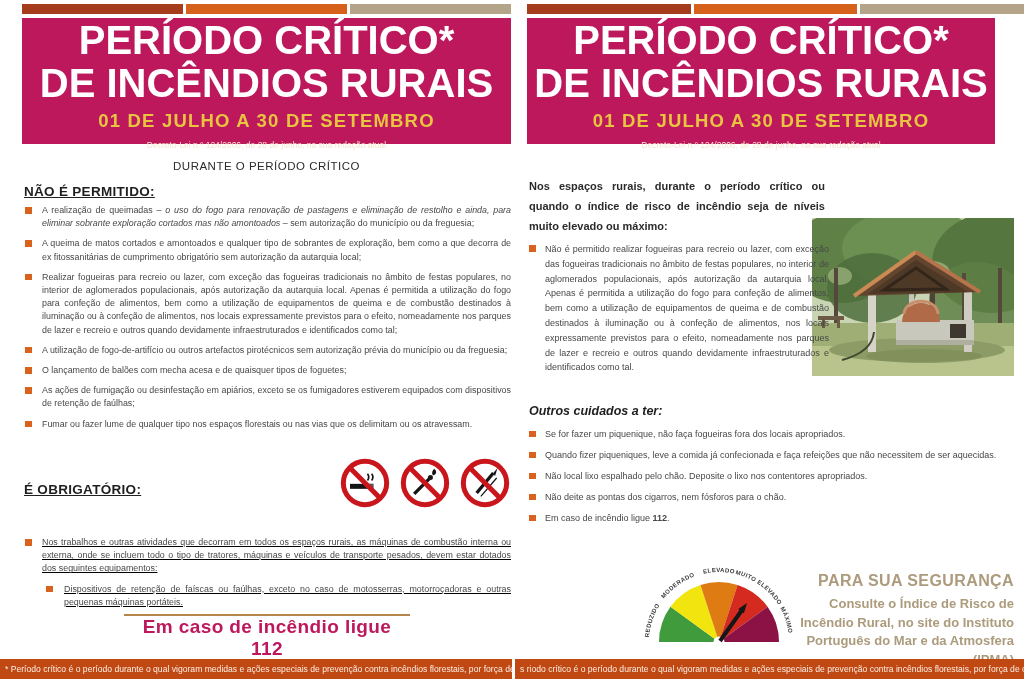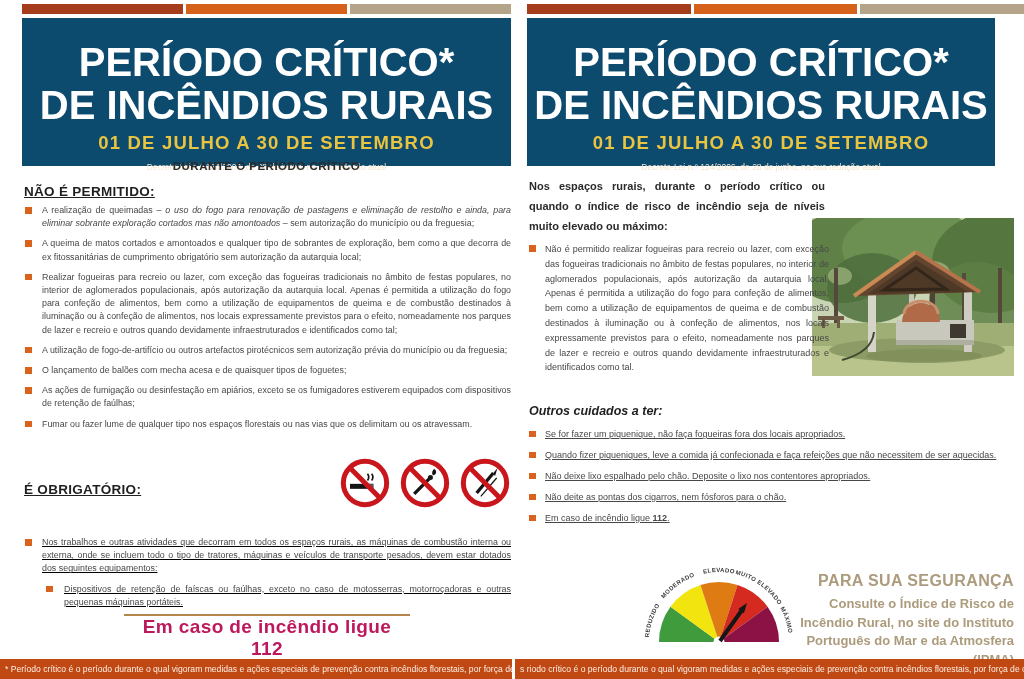--- a/index.html
+++ b/index.html
@@ -8,27 +8,27 @@
   .poster{position:absolute;top:0;height:679px;}
   #pl{left:22px;width:489px;}
   #pr{left:527px;width:497px;}
 
   
   .topbar{position:absolute;top:4px;left:0;right:0;height:10px;display:flex;gap:3px;}
   .topbar .seg{flex:1;}
   .seg-red{background:#A53C1C;} .seg-orange{background:#D6611A;} .seg-tan{background:#B4A489;}
 
   
-  .header{position:absolute;top:18px;left:0;background:#0c4a6e;color:#fff;text-align:center;padding-top:23px;height:125px;box-sizing:content-box;}
+  .header{position:absolute;top:18px;left:0;background:#be185d;color:#fff;text-align:center;padding-top:1px;height:125px;box-sizing:content-box;}
   #pl .header{width:489px;} #pr .header{width:468px;}
   .t1,.t2{font-weight:bold;font-size:40px;line-height:43px;}
   .dates{color:#E9C440;font-weight:bold;font-size:18.5px;letter-spacing:1.2px;margin-top:5px;}
   .decree{color:#F4E6CF;font-size:8.5px;margin-top:8px;}
 
-  .sectionTitle{position:absolute;top:160px;width:100%;text-align:center;font-weight:bold;
+  .sectionTitle{position:absolute;top:160px;width:100%;text-align:center;font-weight:normal;
                 font-size:11.5px;color:#2b2b2b;letter-spacing:.5px;}
   .h-underline{font-weight:bold;font-size:13.5px;color:#1f1f1f;text-decoration:underline;letter-spacing:.3px;}
   #pl .heading1{position:absolute;top:182px;left:2px;}
   #pl .heading2{position:absolute;top:480px;left:2px;}
 
   ul.blist{margin:0;padding:0;list-style:none;position:absolute;left:0;width:489px;}
   #list-na{top:204px;}
   #list-ob{top:536px;text-decoration:underline;}
   .blist li{position:relative;padding-left:20px;margin-bottom:7px;font-size:8.9px;line-height:13.2px;
             color:#474747;text-align:justify;}
@@ -50,21 +50,21 @@
   #f-right{left:515px;width:509px;padding-left:5px;box-sizing:border-box;}
 
   
   #pr .intro{position:absolute;top:176px;left:2px;width:296px;font-weight:bold;font-size:11px;
              line-height:20px;color:#2b2b2b;text-align:justify;}
   #pr-rule{top:242px;left:0;width:302px;}
   #pr-rule li{padding-left:18px;font-size:9px;line-height:14.8px;}
   #pr-rule .sq{left:2px;}
   #pr .heading-care{position:absolute;top:404px;left:2px;font-weight:bold;font-size:12.5px;color:#1f1f1f;font-style:italic;}
   #list-care{top:428px;left:0;width:482px;}
-  #list-care li{padding-left:18px;margin-bottom:8px;font-size:9px;line-height:13px;text-align:left;text-decoration:underline;}
+  #list-care li{padding-left:18px;margin-bottom:8px;font-size:9px;line-height:13px;text-align:left;}
   #list-care .sq{left:2px;top:2.5px;}
   .b112{font-weight:bold;}
 
   #photo{position:absolute;top:218px;left:285px;width:202px;height:158px;}
   #gauge{position:absolute;top:552px;left:106px;width:172px;height:102px;}
   #safety{position:absolute;top:572px;left:255px;width:232px;text-align:right;color:#AC9B7C;font-weight:bold;}
   .s-title{font-size:16px;letter-spacing:.4px;margin-bottom:5px;}
   .s-body{font-size:13px;line-height:18.5px;}
 </style>
 </head>
@@ -190,21 +190,21 @@
 
     <ul class="blist" id="pr-rule">
       <li><span class="sq"></span><span>Não é permitido realizar fogueiras para recreio ou lazer, com exceção das fogueiras tradicionais no âmbito de festas populares, no interior de aglomerados populacionais, após autorização da autarquia local. Apenas é permitida a utilização do fogo para confeção de alimentos, bem como a utilização de equipamentos de queima e de combustão destinados à iluminação ou à confeção de alimentos, nos locais expressamente previstos para o efeito, nomeadamente nos parques de lazer e recreio e outros quando devidamente infraestruturados e identificados como tal.</span></li>
     </ul>
 
     <div class="heading-care">Outros cuidados a ter:</div>
 
     <ul class="blist" id="list-care">
       <li><span class="sq"></span><span>Se for fazer um piquenique, não faça fogueiras fora dos locais apropriados.</span></li>
       <li><span class="sq"></span><span>Quando fizer piqueniques, leve a comida já confecionada e faça refeições que não necessitem de ser aquecidas.</span></li>
-      <li><span class="sq"></span><span>Não deixe lixo espalhado pelo chão. Deposite o lixo nos contentores apropriados.</span></li>
+      <li><span class="sq"></span><span>Não local lixo espalhado pelo chão. Deposite o lixo nos contentores apropriados.</span></li>
       <li><span class="sq"></span><span>Não deite as pontas dos cigarros, nem fósforos para o chão.</span></li>
       <li><span class="sq"></span><span>Em caso de incêndio ligue </span><span class="b112">112</span><span>.</span></li>
     </ul>
 
     <svg id="gauge" viewBox="0 0 172 102">
       <path d="M86,90 L26,90 A60,60 0 0 1 37.46,54.73 Z" fill="#3F9B3C"></path>
       <path d="M86,90 L37.46,54.73 A60,60 0 0 1 67.46,32.94 Z" fill="#F2E40E"></path>
       <path d="M86,90 L67.46,32.94 A60,60 0 0 1 104.54,32.94 Z" fill="#DE7B12"></path>
       <path d="M86,90 L104.54,32.94 A60,60 0 0 1 134.54,54.73 Z" fill="#D42A1F"></path>
       <path d="M86,90 L134.54,54.73 A60,60 0 0 1 146,90 Z" fill="#8C1245"></path>

